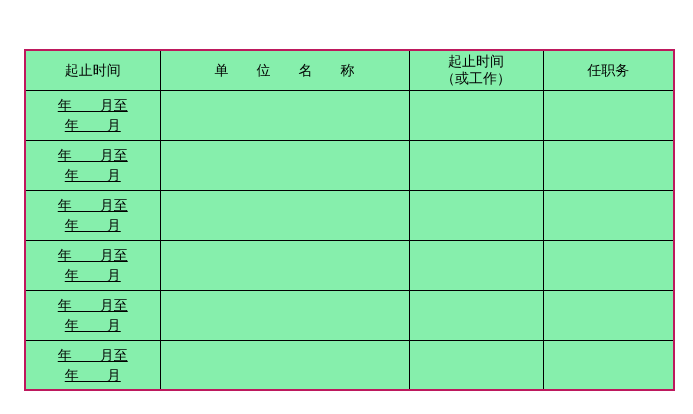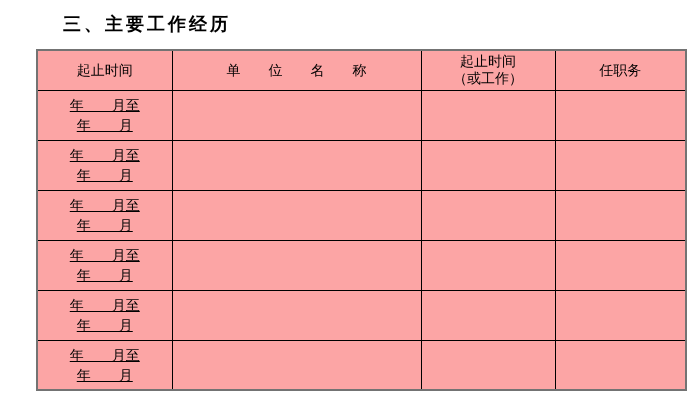--- a/index.html
+++ b/index.html
@@ -16,26 +16,26 @@
     position: absolute;
     left: 63px; top: 12px;
     font-size: 18px;
     font-weight: bold;
     letter-spacing: 3px;
     white-space: nowrap;
   }
 
   table.work-table {
     position: absolute;
-    left: 36px; top: 49px;
+    left: 24px; top: 49px;
     width: 649px;
     border-collapse: collapse;
     table-layout: fixed;
-    border: 2px solid #737373;
-    background: #fca5a5;
+    border: 2px solid #be185d;
+    background: #86efac;
   }
   table.work-table th,
   table.work-table td {
     border: 1px solid #000000;
     text-align: center;
     vertical-align: middle;
     font-size: 14px;
     font-weight: normal;
     padding: 0;
     overflow: hidden;
@@ -49,21 +49,20 @@
   .col-time { width: 135px; }
   .col-unit { width: 249px; }
   .col-prof { width: 134px; }
   .col-pos  { width: 131px; }
 </style>
 </head>
 <body>
 
 <div class="page">
 
-  <div class="section-title">三、主要工作经历</div>
 
   <table class="work-table">
     <colgroup>
       <col class="col-time">
       <col class="col-unit">
       <col class="col-prof">
       <col class="col-pos">
     </colgroup>
 
     <tbody>

